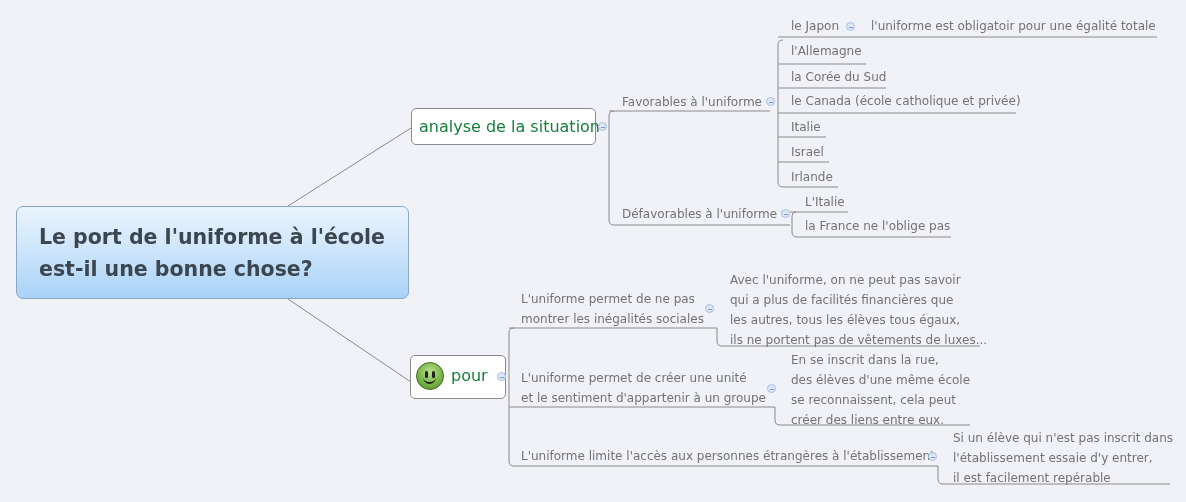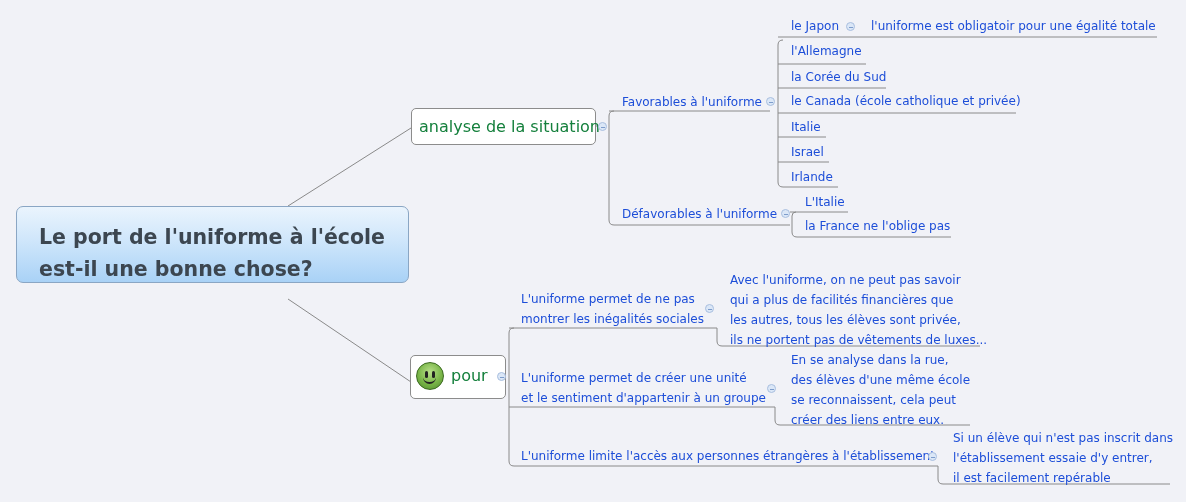--- a/index.html
+++ b/index.html
@@ -5,35 +5,35 @@
   html, body { margin:0; padding:0; }
   body {
     width:1186px; height:502px; overflow:hidden; position:relative;
     background:#f1f2f7;
     font-family:"DejaVu Sans", "Liberation Sans", sans-serif;
     color:#222;
   }
   svg.lines { position:absolute; left:0; top:0; width:1186px; height:502px; pointer-events:none; }
   .abs { position:absolute; white-space:nowrap; }
   .root {
-    position:absolute; left:16px; top:206px; width:393px; height:77px;
+    position:absolute; left:16px; top:206px; width:393px; height:93px;
     border:1px solid #8aa6c4; border-radius:7px;
     background:linear-gradient(to bottom, #eaf4fd 0%, #cfe6fb 45%, #a9d2f6 100%);
     box-sizing:border-box;
   }
   .root-text {
     position:absolute; left:22px; top:14px;
     font-size:20.5px; font-weight:bold; color:#3c4650; line-height:32px;
     white-space:pre;
   }
   .topic-box {
     position:absolute; background:#fff; border:1px solid #8c8c8c; border-radius:5px; box-sizing:border-box;
   }
   .t14 { font-size:15px; color:#15803d; }
-  .t12 { font-size:12px; color:#1d4ed8; line-height:20px; }
+  .t12 { font-size:12px; color:#737373; line-height:20px; }
   .collapse {
     position:absolute; width:9px; height:9px; border-radius:50%;
     background:#dbe7f7; border:1px solid #a9bfdf; box-sizing:border-box;
   }
   .collapse::after {
     content:""; position:absolute; left:2px; top:3.5px; width:4px; height:1px; background:#7d9ccb;
   }
   .smiley {
     position:absolute; left:416px; top:362px; width:28px; height:28px; border-radius:50%;
     background:radial-gradient(circle at 50% 35%, #b9e08a 0%, #79b548 55%, #4f8a2a 100%);
@@ -123,31 +123,31 @@
 <div class="collapse" style="left:497px;top:372px;"></div>
 
 <div class="abs t12" style="left:521px;top:289px;">
   <div>L'uniforme permet de ne pas</div>
   <div>montrer les inégalités sociales</div>
 </div>
 <div class="collapse" style="left:705px;top:304px;"></div>
 <div class="abs t12" style="left:730px;top:270px;">
   <div>Avec l'uniforme, on ne peut pas savoir</div>
   <div>qui a plus de facilités financières que</div>
-  <div>les autres, tous les élèves sont privée,</div>
+  <div>les autres, tous les élèves tous égaux,</div>
   <div>ils ne portent pas de vêtements de luxes...</div>
 </div>
 
 <div class="abs t12" style="left:521px;top:368px;">
   <div>L'uniforme permet de créer une unité</div>
   <div>et le sentiment d'appartenir à un groupe</div>
 </div>
 <div class="collapse" style="left:767px;top:384px;"></div>
 <div class="abs t12" style="left:791px;top:350px;">
-  <div>En se analyse dans la rue,</div>
+  <div>En se inscrit dans la rue,</div>
   <div>des élèves d'une même école</div>
   <div>se reconnaissent, cela peut</div>
   <div>créer des liens entre eux.</div>
 </div>
 
 <div class="abs t12" style="left:521px;top:446px;">
   <div>L'uniforme limite l'accès aux personnes étrangères à l'établissement</div>
 </div>
 <div class="collapse" style="left:928px;top:452px;"></div>
 <div class="abs t12" style="left:953px;top:428px;">

